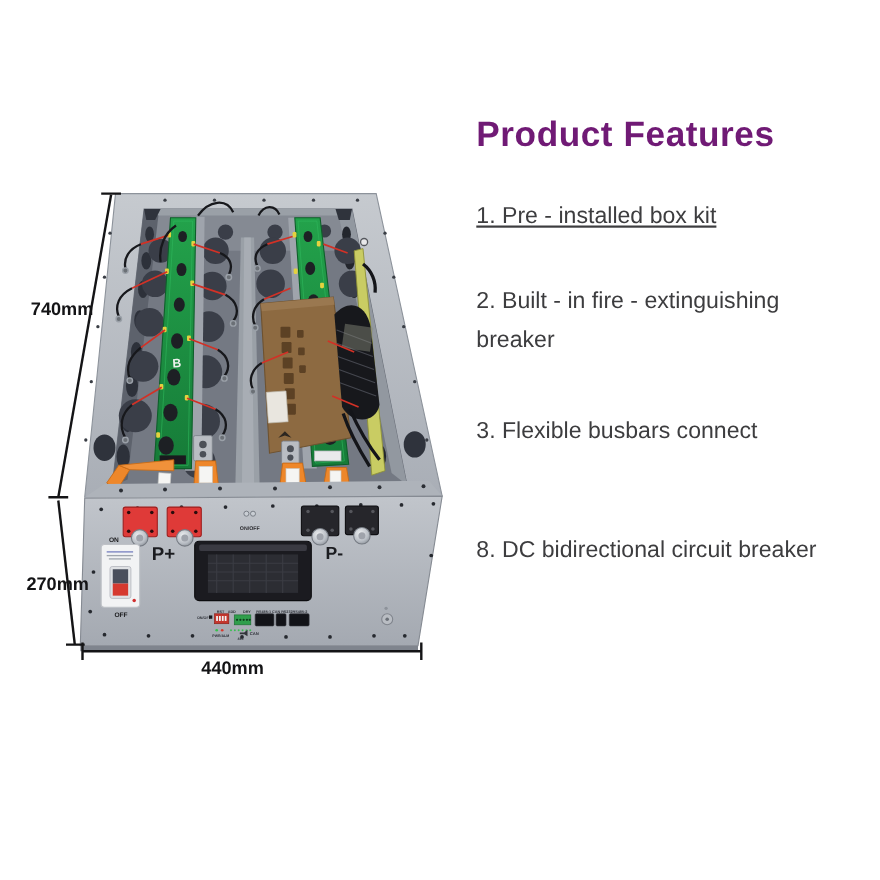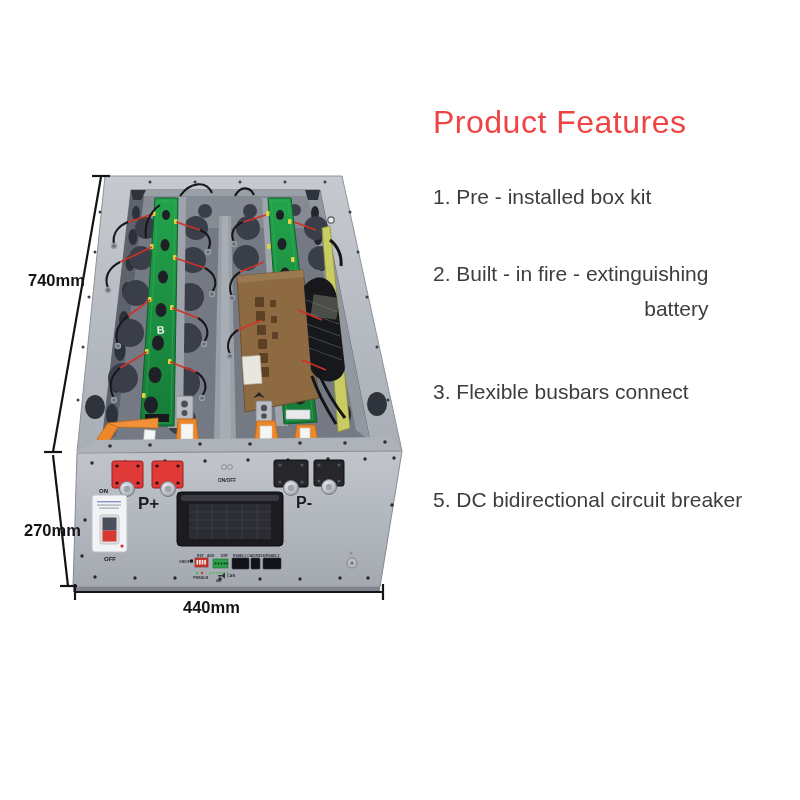--- a/index.html
+++ b/index.html
@@ -3,27 +3,27 @@
 <meta charset="utf-8">
 <style>
   html,body{margin:0;padding:0;background:#ffffff;}
   .canvas{
     position:relative;width:800px;height:800px;background:#ffffff;overflow:hidden;
     font-family:"Liberation Sans", sans-serif;
   }
   .photo-wrap{position:absolute;left:15px;top:138px;width:420px;height:525px;}
   .right-col{position:absolute;left:433px;top:0;width:360px;}
   .pf-title{
-    position:absolute;left:0;top:104px;font-size:32px;font-weight:400;color:#ef4444;
+    position:absolute;left:0;top:104px;font-size:32px;font-weight:700;color:#701a75;
     letter-spacing:0.5px;white-space:nowrap;
   }
   .feature{
     position:absolute;left:0;font-size:21px;color:#3d3d3f;line-height:35px;white-space:nowrap;
   }
-  .f1{top:179px;} .f2{top:256px;text-align:right;} .f3{top:374px;} .f4{top:482px;} .f5{top:559px;}
+  .f1{top:179px;text-decoration:underline;} .f2{top:256px;} .f3{top:374px;} .f4{top:482px;} .f5{top:559px;}
   svg text{font-family:"Liberation Sans", sans-serif;}
 </style>
 </head>
 <body>
 
 <div class="canvas">
 
   <div class="photo-wrap">
   <svg width="420" height="525" viewBox="15 138 420 525" xmlns="http://www.w3.org/2000/svg">
     <defs>
@@ -468,25 +468,25 @@
   </div>
 
   <div class="right-col">
     <div class="pf-title">Product Features</div>
 
     <div class="feature f1">
       <div>1. Pre - installed box kit</div>
     </div>
     <div class="feature f2">
       <div>2. Built - in fire - extinguishing</div>
-      <div>battery</div>
+      <div>breaker</div>
     </div>
     <div class="feature f3">
       <div>3. Flexible busbars connect</div>
     </div>
     <div class="feature f4">
-      <div>5. DC bidirectional circuit breaker</div>
+      <div>8. DC bidirectional circuit breaker</div>
     </div>
     <div class="feature f5">
     </div>
   </div>
 
 </div>
 
 </body></html>

